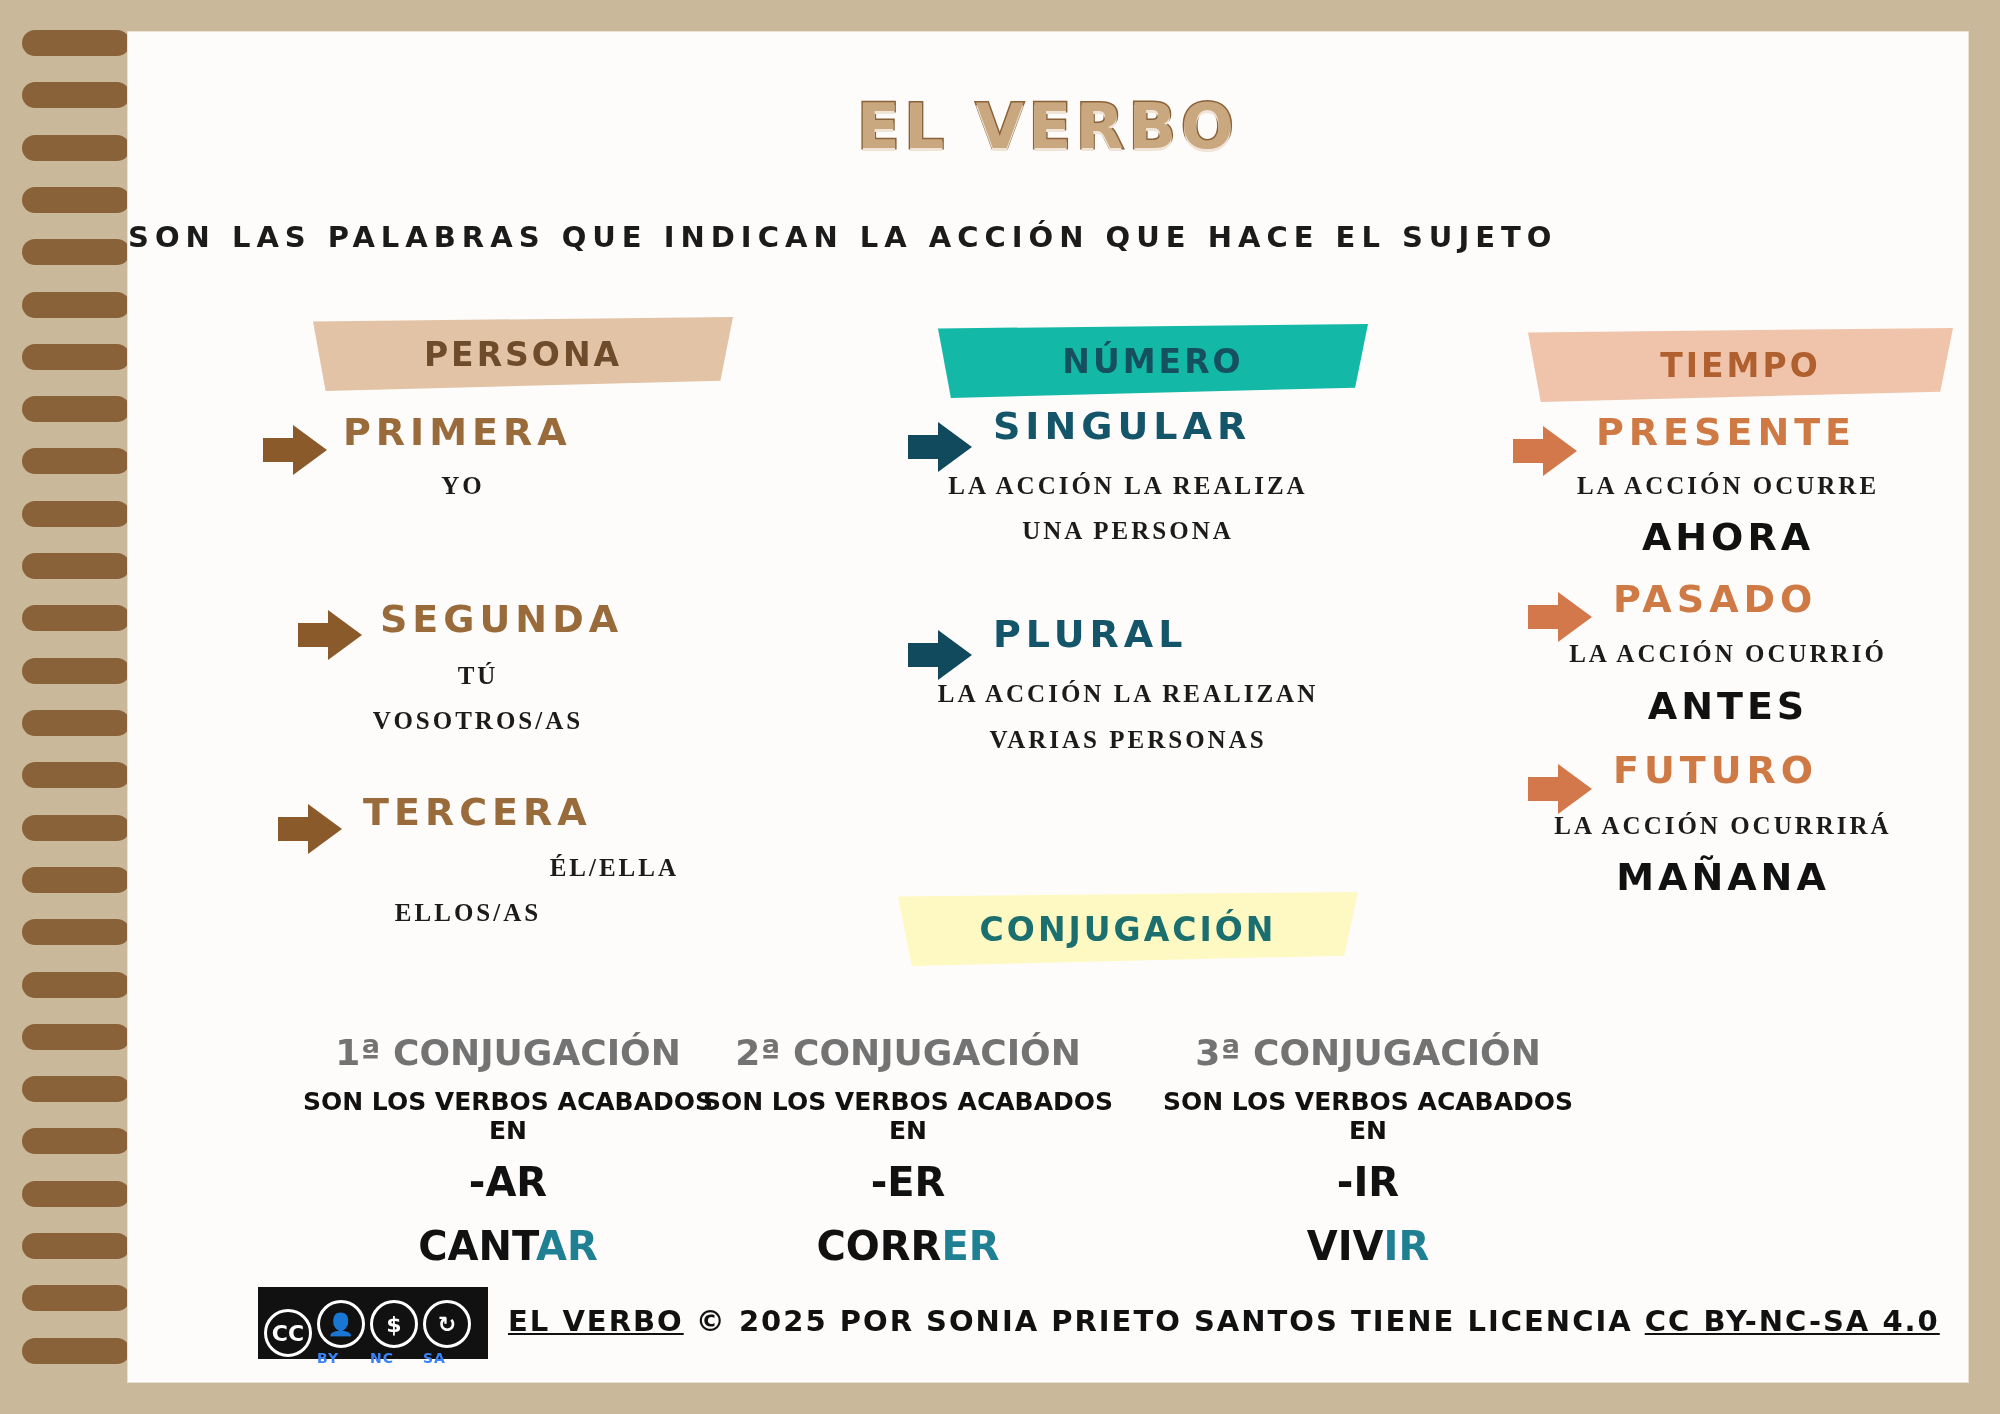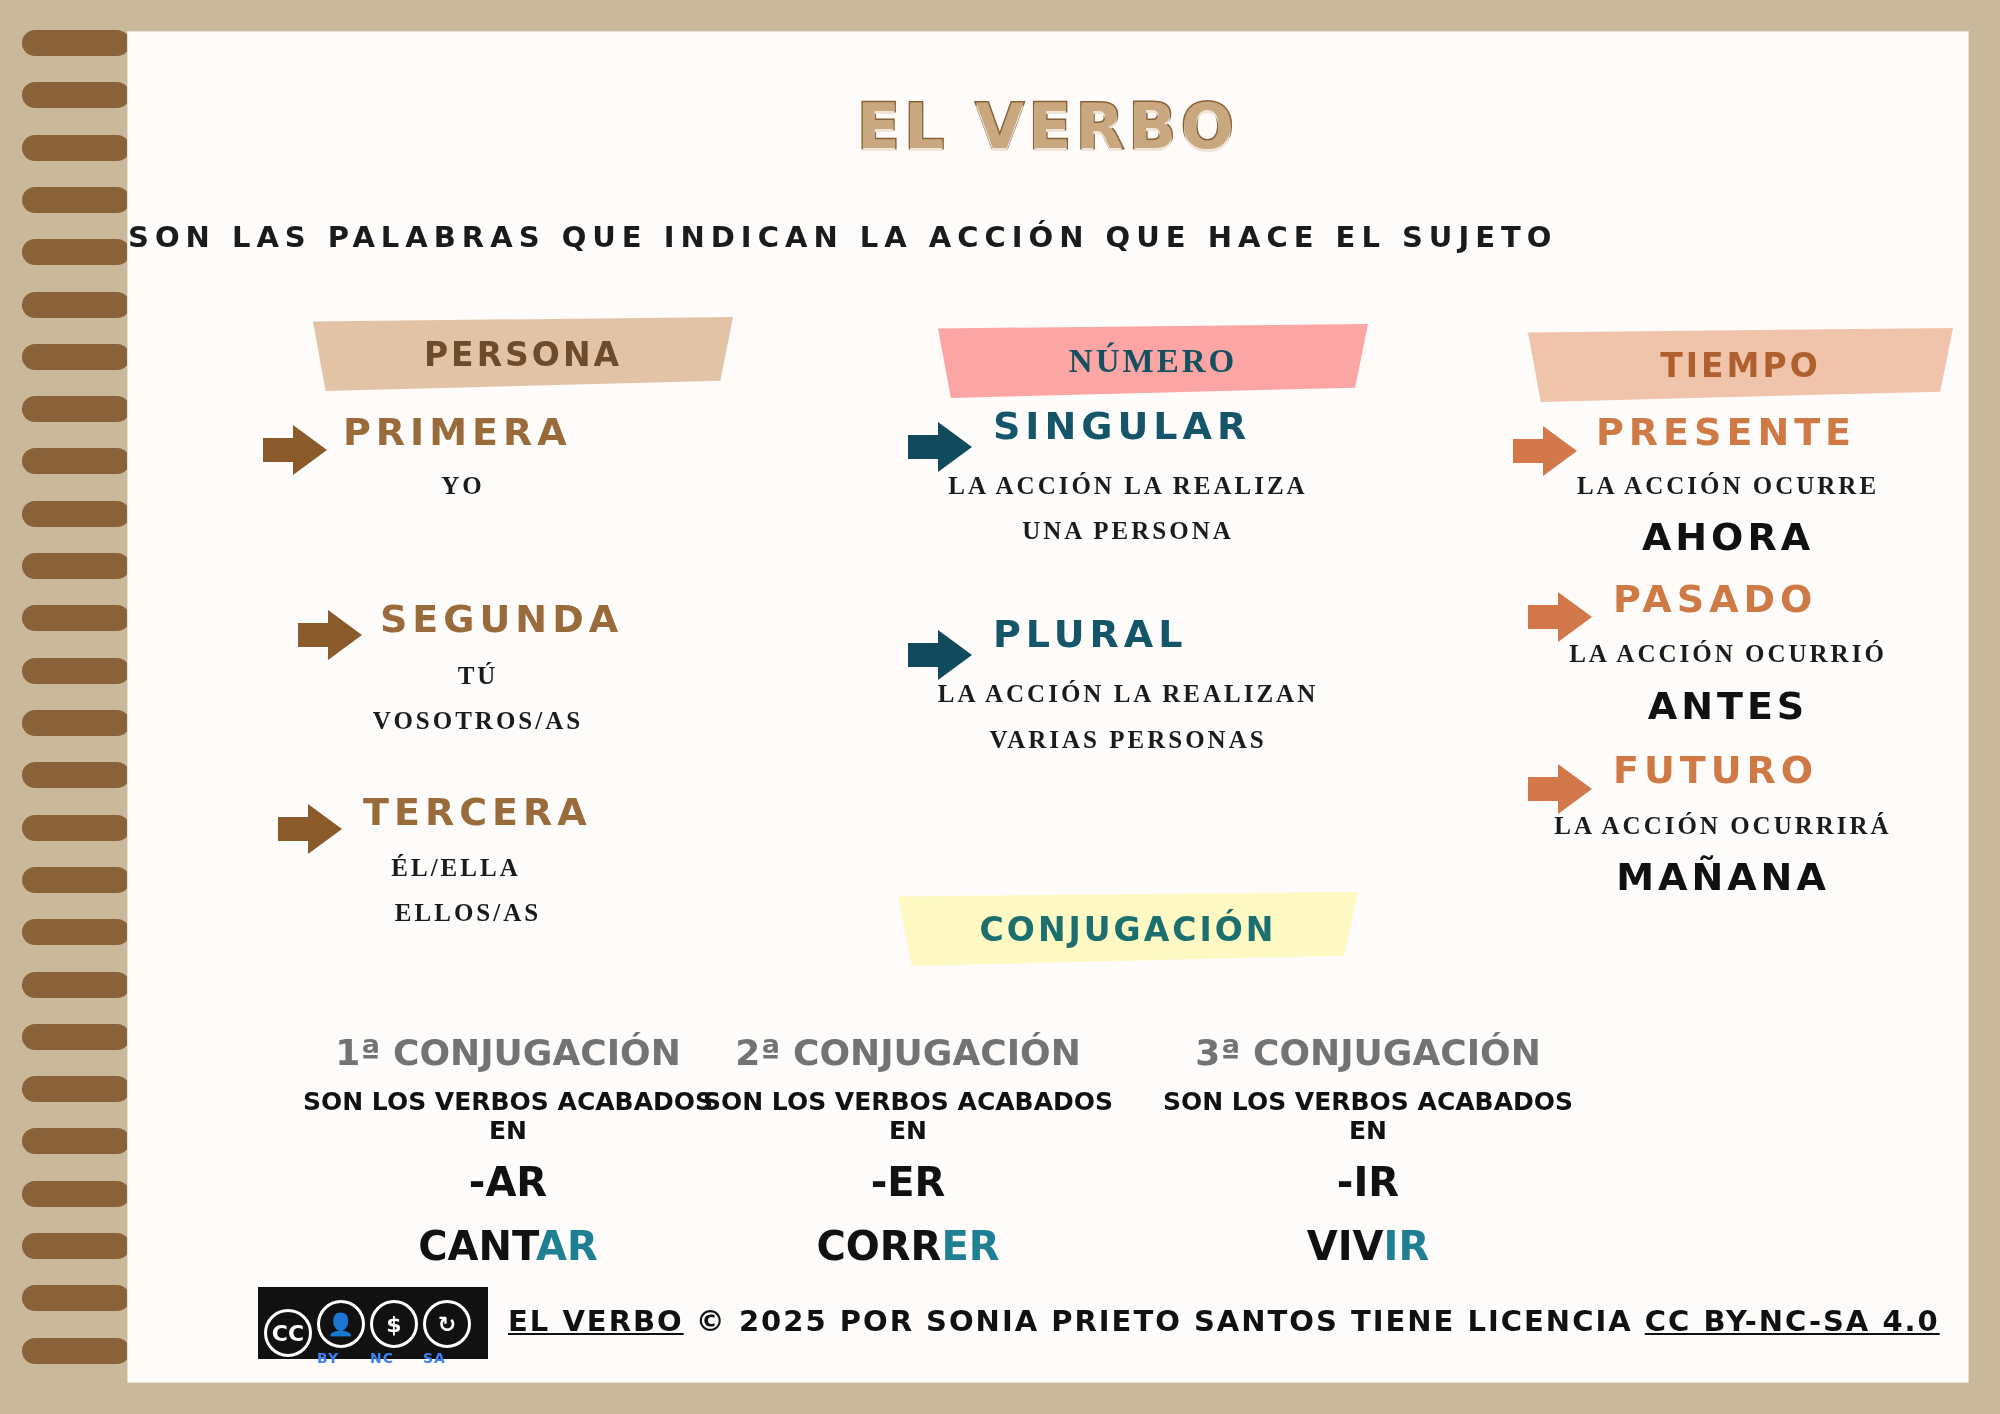--- a/index.html
+++ b/index.html
@@ -83,21 +83,21 @@
     display: flex;
     align-items: center;
     justify-content: center;
     font-family: "DejaVu Sans", sans-serif;
     font-weight: bold;
     font-size: 33px;
     letter-spacing: 3px;
     clip-path: polygon(0 6%, 100% 0, 97% 86%, 3% 100%);
   }
   .banner.persona { left: 185px;  top: 285px; width: 420px; background: #e3c3a6; color: #6e4b2a; }
-  .banner.numero  { left: 810px;  top: 292px; width: 430px; background: #fca5a5; color: #15505f; font-family: Liberation Serif, serif; }
+  .banner.numero  { left: 810px;  top: 292px; width: 430px; background: #14b8a6; color: #15505f; }
   .banner.tiempo  { left: 1400px; top: 296px; width: 425px; background: #f0c4ab; color: #b05f2e; }
   .banner.conjugacion { left: 770px; top: 860px; width: 460px; background: #fef9c3; color: #1c6f6f; }
 
   
   .arrow {
     position: absolute;
     width: 0; height: 0;
   }
   .arrow .stem {
     position: absolute;
@@ -279,21 +279,21 @@
     </div>
     <div class="entry-title" style="left:252px; top:565px; color:#9a6b3a;">SEGUNDA</div>
     <div class="entry-sub" style="left:140px; top:630px; width:420px;">TÚ</div>
     <div class="entry-sub" style="left:140px; top:675px; width:420px;">VOSOTROS/AS</div>
 
     <div class="arrow" style="left:150px; top:772px;">
       <div class="stem" style="background:#8a5a2b;"></div>
       <div class="head" style="border-left:34px solid #8a5a2b;"></div>
     </div>
     <div class="entry-title" style="left:235px; top:758px; color:#9a6b3a;">TERCERA</div>
-    <div class="entry-sub" style="left:118px; top:822px; width:420px;">ÉL/ELLA</div>
+    <div class="entry-sub" style="left:131px; top:822px; width:420px;text-align:right;">ÉL/ELLA</div>
     <div class="entry-sub" style="left:130px; top:867px; width:420px;">ELLOS/AS</div>
 
     <div class="banner numero">NÚMERO</div>
 
     <div class="arrow" style="left:780px; top:390px;">
       <div class="stem" style="background:#114a5c;"></div>
       <div class="head" style="border-left:34px solid #114a5c;"></div>
     </div>
     <div class="entry-title" style="left:865px; top:372px; color:#14556a;">SINGULAR</div>
     <div class="entry-sub" style="left:750px; top:440px; width:500px;">LA ACCIÓN LA REALIZA</div>

